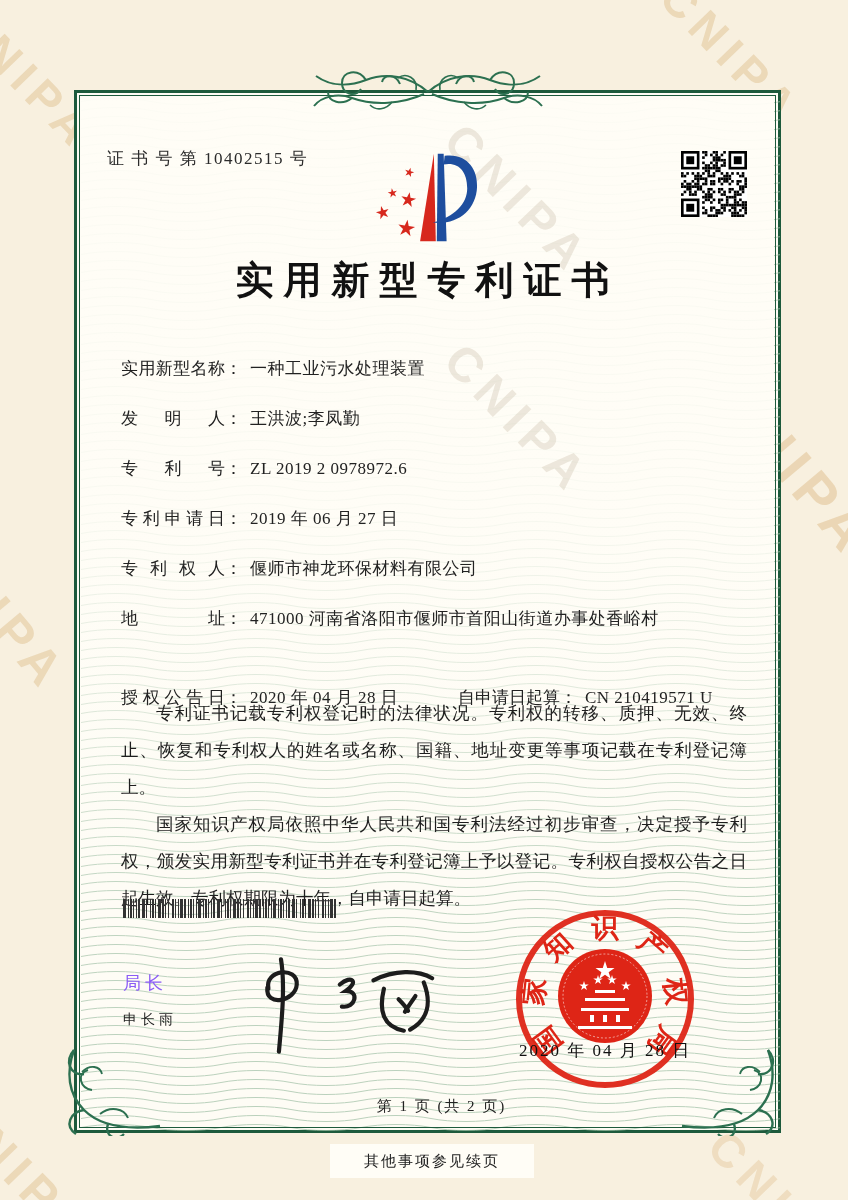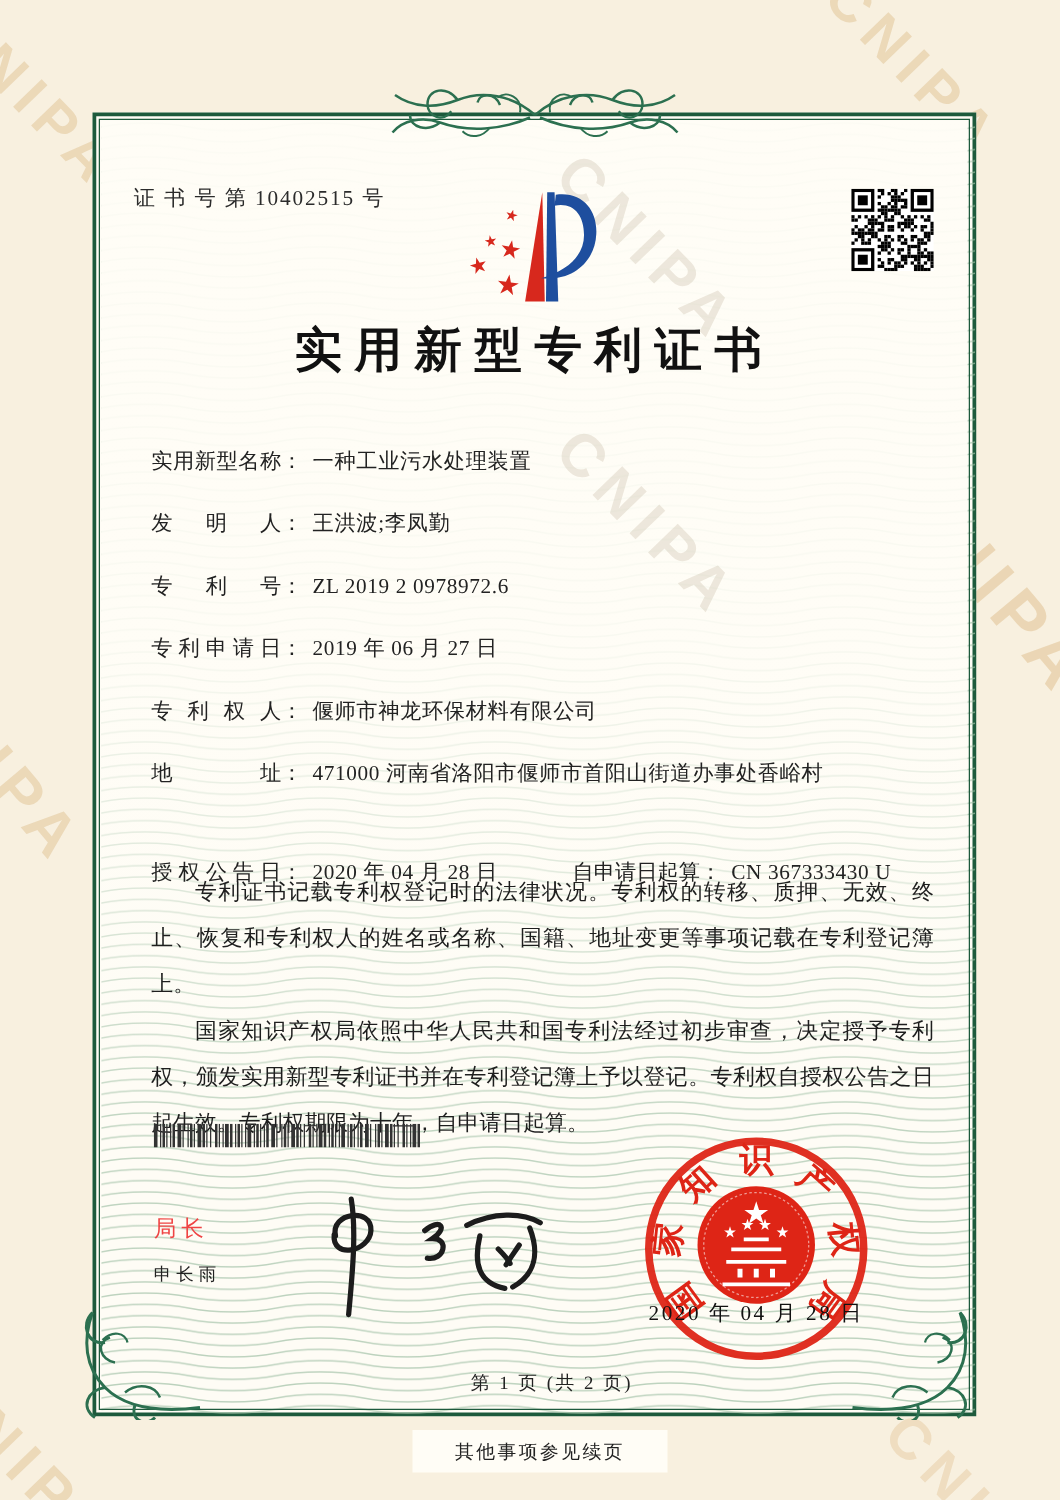--- a/index.html
+++ b/index.html
@@ -58,21 +58,21 @@
   .f-label2{ display:inline-block; }
   
   .paras{
     position:absolute; left:44px; top:602px; width:626px;
     font-size:17.5px; line-height:37px; color:#1e1e1e; text-align:justify;
   }
   .paras p{ text-indent:2em; }
   
   .barcode{ position:absolute; left:46px; top:806px; width:220px; height:19px; }
   .director-title{
-    position:absolute; left:46px; top:878px; font-size:18px; color:#ef4444;
+    position:absolute; left:46px; top:878px; font-size:18px; color:#8b5cf6;
     font-family:"Liberation Sans","DejaVu Sans",sans-serif; letter-spacing:4px;
   }
   .director-name{
     position:absolute; left:46px; top:918px; font-size:14px; color:#222;
     font-family:"Liberation Sans","DejaVu Sans",sans-serif; letter-spacing:4px;
   }
   .signature{ position:absolute; left:170px; top:860px; width:215px; height:105px; }
   .seal{ position:absolute; left:436px; top:814px; width:184px; height:184px; }
   .seal-date{
     position:absolute; left:420px; top:946px; width:216px; text-align:center;
@@ -389,21 +389,21 @@
         </div>
         <div class="frow" style="top:464px;">
           <span class="f-label">专利权人</span><span class="f-colon">：</span><span class="f-value">偃师市神龙环保材料有限公司</span>
         </div>
         <div class="frow" style="top:514px;">
           <span class="f-label">地址</span><span class="f-colon">：</span><span class="f-value">471000 河南省洛阳市偃师市首阳山街道办事处香峪村</span>
         </div>
         <div class="frow" style="top:564px;margin-top:29px;">
           <span class="f-label">授权公告日</span><span class="f-colon">：</span><span class="f-value">2020 年 04 月 28 日</span>
           <span class="f-pair2">
-            <span class="f-label2">自申请日起算</span><span class="f-colon">：</span><span class="f-value">CN 367333430 U</span>
+            <span class="f-label2">自申请日起算</span><span class="f-colon">：</span><span class="f-value">CN 210419571 U</span>
           </span>
         </div>
       </div>
 
       <div class="paras">
         <p>专利证书记载专利权登记时的法律状况。专利权的转移、质押、无效、终止、恢复和专利权人的姓名或名称、国籍、地址变更等事项记载在专利登记簿上。</p>
         <p>国家知识产权局依照中华人民共和国专利法经过初步审查，决定授予专利权，颁发实用新型专利证书并在专利登记簿上予以登记。专利权自授权公告之日起生效。专利权期限为十年，自申请日起算。</p>
       </div>
 
       <svg class="barcode" viewBox="0 0 220 19" preserveAspectRatio="none" id="barcode-svg">

